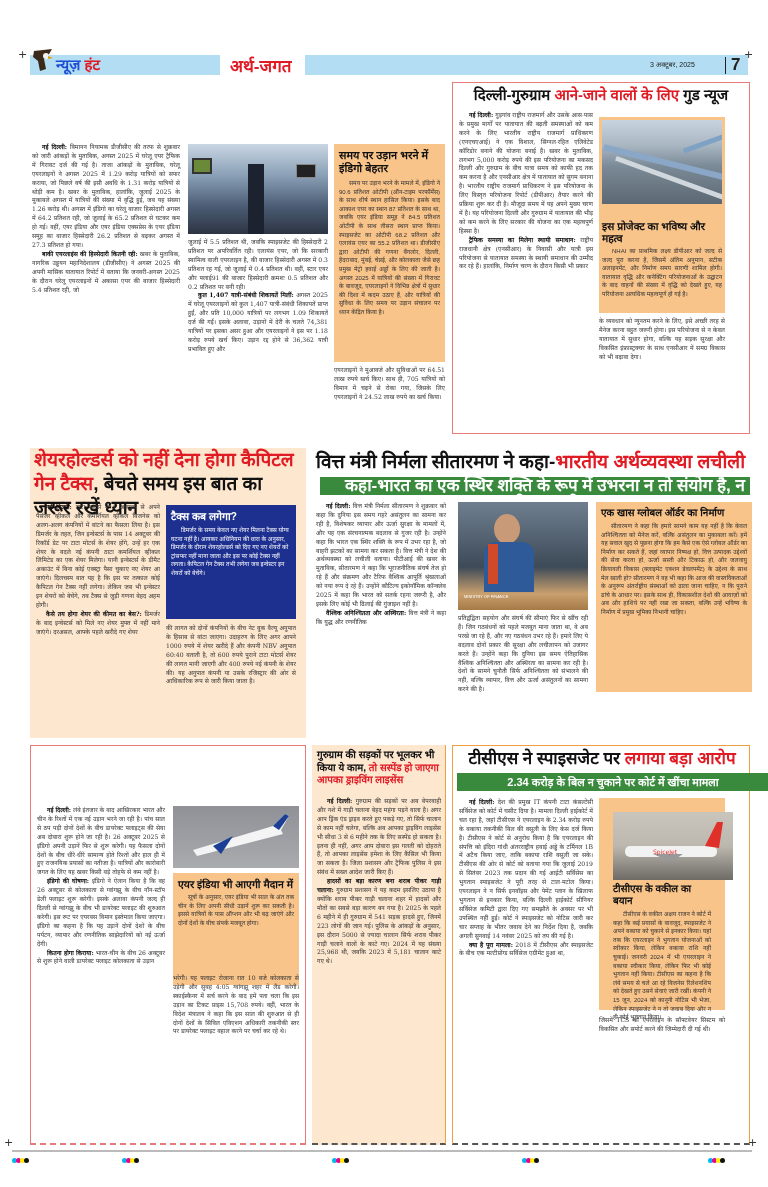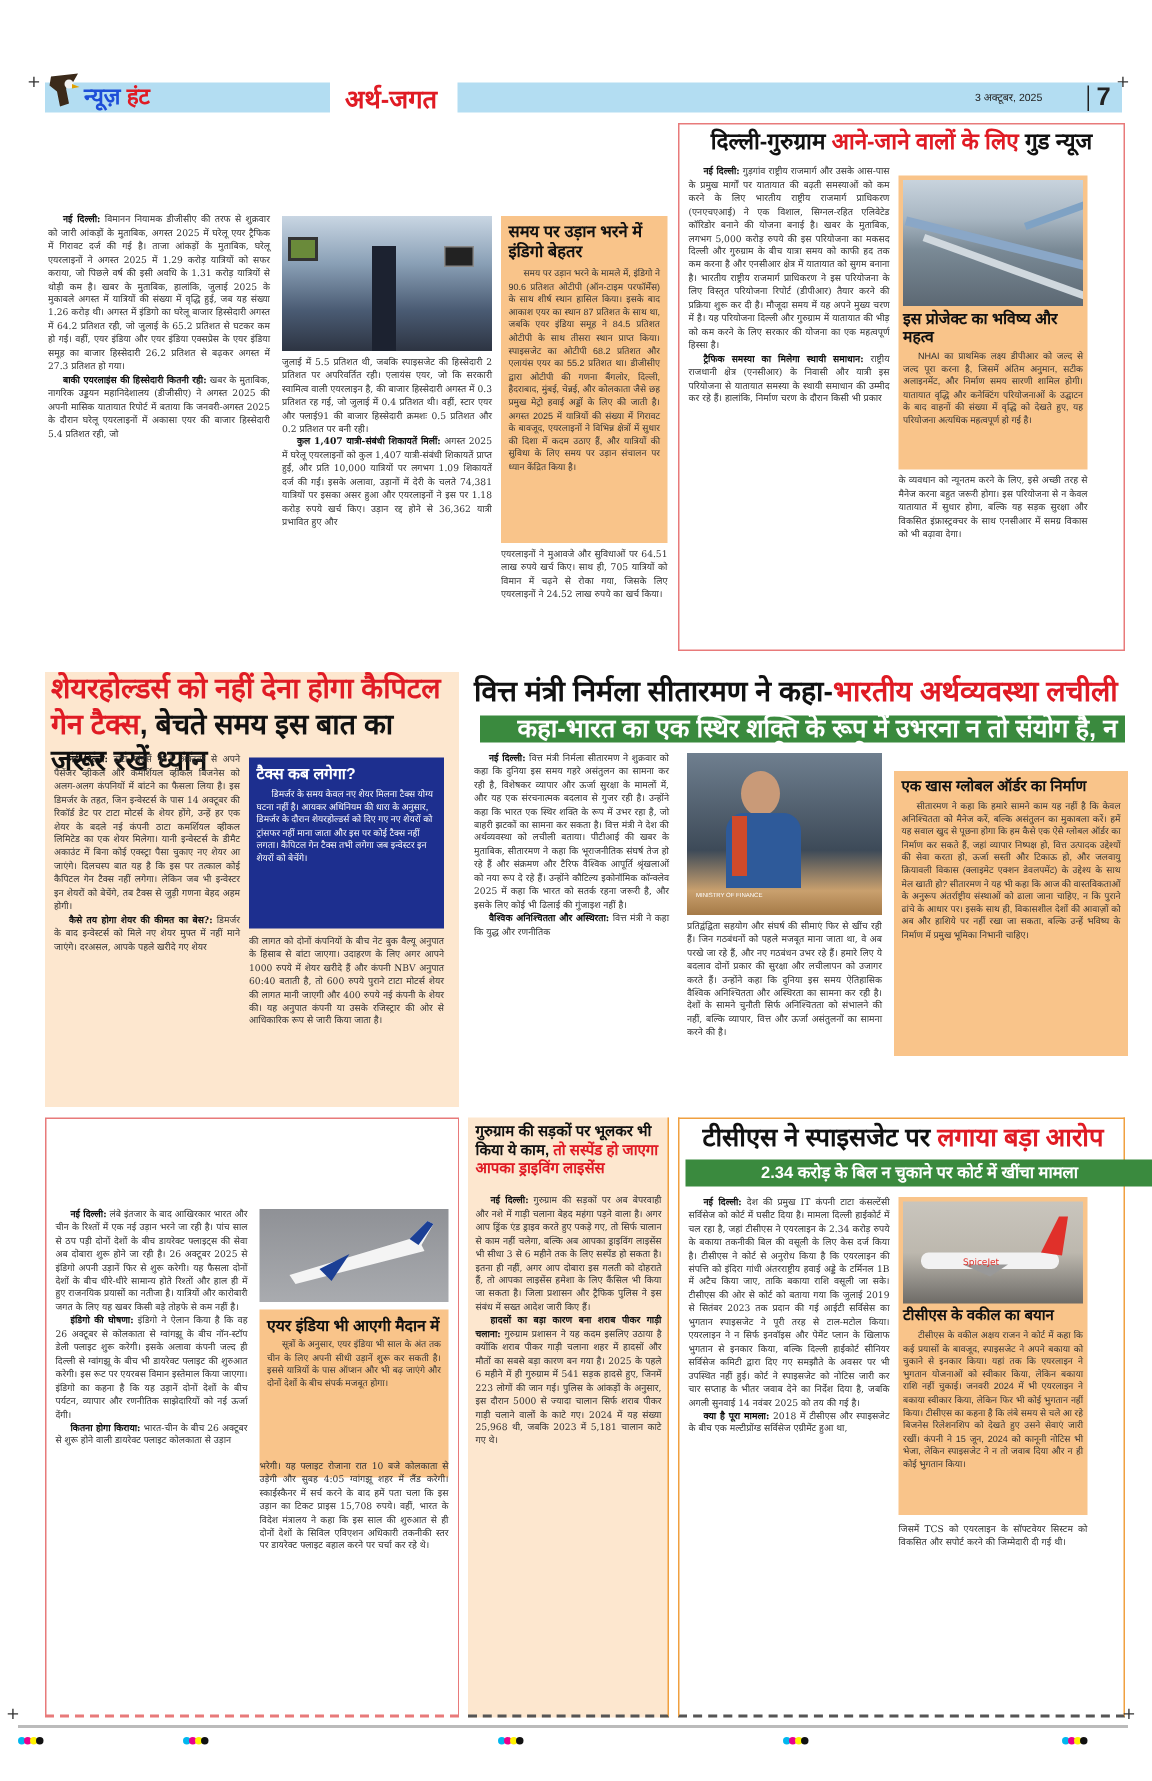--- a/index.html
+++ b/index.html
@@ -87,21 +87,21 @@
   <div class="abs txt" style="left:6px;top:28px;width:134px;">
     <p><b>नई दिल्ली:</b> <span>गुड़गांव राष्ट्रीय राजमार्ग और उसके आस-पास के प्रमुख मार्गों पर यातायात की बढ़ती समस्याओं को कम करने के लिए भारतीय राष्ट्रीय राजमार्ग प्राधिकरण (एनएचएआई) ने एक विशाल, सिग्नल-रहित एलिवेटेड कॉरिडोर बनाने की योजना बनाई है। खबर के मुताबिक, लगभग 5,000 करोड़ रुपये की इस परियोजना का मकसद दिल्ली और गुरुग्राम के बीच यात्रा समय को काफी हद तक कम करना है और एनसीआर क्षेत्र में यातायात को सुगम बनाना है। भारतीय राष्ट्रीय राजमार्ग प्राधिकरण ने इस परियोजना के लिए विस्तृत परियोजना रिपोर्ट (डीपीआर) तैयार करने की प्रक्रिया शुरू कर दी है। मौजूदा समय में यह अपने मुख्य चरण में है। यह परियोजना दिल्ली और गुरुग्राम में यातायात की भीड़ को कम करने के लिए सरकार की योजना का एक महत्वपूर्ण हिस्सा है।</span></p>
     <p><b>ट्रैफिक समस्या का मिलेगा स्थायी समाधान:</b> <span>राष्ट्रीय राजधानी क्षेत्र (एनसीआर) के निवासी और यात्री इस परियोजना से यातायात समस्या के स्थायी समाधान की उम्मीद कर रहे हैं। हालांकि, निर्माण चरण के दौरान किसी भी प्रकार</span></p>
   </div>
   <div class="abs orange" style="left:146px;top:34px;width:126px;height:196px;padding:3px;">
     <div class="imgph" style="width:120px;height:84px;background:linear-gradient(180deg,#c8d3dd 0%,#a9b7c3 30%,#7a8a96 55%,#5c6873 100%);position:relative;">
       <div class="abs" style="left:0;top:40px;width:130px;height:6px;background:#8aa7c7;transform:rotate(14deg);"></div>
       <div class="abs" style="left:10px;top:58px;width:130px;height:5px;background:#d0d8de;transform:rotate(20deg);"></div>
       <div class="abs" style="left:80px;top:20px;width:50px;height:5px;background:#7fa2c4;transform:rotate(-20deg);"></div>
     </div>
-    <div class="box-title" style="font-size:10.5px;line-height:12px;margin-top:3px;">इस प्रोजेक्ट का भविष्य और महत्व</div>
+    <div class="box-title" style="font-size:10.5px;line-height:12px;margin-top:16px;">इस प्रोजेक्ट का भविष्य और महत्व</div>
     <div class="txt" style="margin-top:3px;font-family:'Liberation Sans',sans-serif;font-size:6px;line-height:8.6px;">
         <p>NHAI का प्राथमिक लक्ष्य डीपीआर को जल्द से जल्द पूरा करना है, जिसमें अंतिम अनुमान, सटीक अलाइनमेंट, और निर्माण समय सारणी शामिल होगी। यातायात वृद्धि और कनेक्टिंग परियोजनाओं के उद्घाटन के बाद वाहनों की संख्या में वृद्धि को देखते हुए, यह परियोजना अत्यधिक महत्वपूर्ण हो गई है।</p>
       </div>
   </div>
   <div class="abs txt" style="left:146px;top:234px;width:126px;">
     <p style="text-indent:0;">के व्यवधान को न्यूनतम करने के लिए, इसे अच्छी तरह से मैनेज करना बहुत जरूरी होगा। इस परियोजना से न केवल यातायात में सुधार होगा, बल्कि यह सड़क सुरक्षा और विकसित इंफ्रास्ट्रक्चर के साथ एनसीआर में समग्र विकास को भी बढ़ावा देगा।</p>
   </div>
 </div>
 
 <div class="abs orange" style="left:30px;top:448px;width:276px;height:290px;background:#fde7cf;">
@@ -132,21 +132,21 @@
   </div>
   <div class="abs imgph" style="left:146px;top:52px;width:130px;height:108px;background:linear-gradient(180deg,#6f7f8f 0%,#3d4a58 60%,#c9a06e 85%,#a57a47 100%);">
     <div class="abs" style="left:36px;top:12px;width:26px;height:30px;border-radius:50%;background:#c99a78;"></div>
     <div class="abs" style="left:26px;top:40px;width:50px;height:50px;background:#2e5a9a;border-radius:12px 12px 0 0;"></div>
     <div class="abs" style="left:30px;top:42px;width:10px;height:40px;background:#d04a2a;"></div>
     <div class="abs" style="left:6px;top:92px;font-family:'Liberation Sans',sans-serif;font-size:4px;color:#fff;">MINISTRY OF FINANCE</div>
   </div>
   <div class="abs txt" style="left:146px;top:164px;width:130px;">
     <p style="text-indent:0;">प्रतिद्वंद्विता सहयोग और संघर्ष की सीमाएं फिर से खींच रही हैं। जिन गठबंधनों को पहले मजबूत माना जाता था, वे अब परखे जा रहे हैं, और नए गठबंधन उभर रहे हैं। हमारे लिए ये बदलाव दोनों प्रकार की सुरक्षा और लचीलापन को उजागर करते हैं। उन्होंने कहा कि दुनिया इस समय ऐतिहासिक वैश्विक अनिश्चितता और अस्थिरता का सामना कर रही है। देशों के सामने चुनौती सिर्फ अनिश्चितता को संभालने की नहीं, बल्कि व्यापार, वित्त और ऊर्जा असंतुलनों का सामना करने की है।</p>
   </div>
-  <div class="abs orange" style="left:284px;top:64px;width:156px;height:190px;padding:5px;">
+  <div class="abs orange" style="left:284px;top:52px;width:156px;height:190px;padding:5px;">
     <div class="box-title" style="font-size:10px;line-height:12px;">एक खास ग्लोबल ऑर्डर का निर्माण</div>
     <div class="txt" style="margin-top:3px;font-family:'Liberation Sans',sans-serif;font-size:6px;line-height:8.6px;">
         <p>सीतारमण ने कहा कि हमारे सामने काम यह नहीं है कि केवल अनिश्चितता को मैनेज करें, बल्कि असंतुलन का मुकाबला करें। हमें यह सवाल खुद से पूछना होगा कि हम कैसे एक ऐसे ग्लोबल ऑर्डर का निर्माण कर सकते हैं, जहां व्यापार निष्पक्ष हो, वित्त उत्पादक उद्देश्यों की सेवा करता हो, ऊर्जा सस्ती और टिकाऊ हो, और जलवायु क्रियावली विकास (क्लाइमेट एक्शन डेवलपमेंट) के उद्देश्य के साथ मेल खाती हो? सीतारमण ने यह भी कहा कि आज की वास्तविकताओं के अनुरूप अंतर्राष्ट्रीय संस्थाओं को ढाला जाना चाहिए, न कि पुराने ढांचे के आधार पर। इसके साथ ही, विकासशील देशों की आवाज़ों को अब और हाशिये पर नहीं रखा जा सकता, बल्कि उन्हें भविष्य के निर्माण में प्रमुख भूमिका निभानी चाहिए।</p>
       </div>
   </div>
 </div>
 
 <div class="abs" style="left:30px;top:745px;width:276px;height:400px;border:1px solid #e87a7a;border-bottom:2px dashed #e87a7a;">
   <div class="abs txt" style="left:6px;top:60px;width:128px;">
     <p><b>नई दिल्ली:</b> <span>लंबे इंतजार के बाद आखिरकार भारत और चीन के रिश्तों में एक नई उड़ान भरने जा रही है। पांच साल से ठप पड़ी दोनों देशों के बीच डायरेक्ट फ्लाइट्स की सेवा अब दोबारा शुरू होने जा रही है। 26 अक्टूबर 2025 से इंडिगो अपनी उड़ानें फिर से शुरू करेगी। यह फैसला दोनों देशों के बीच धीरे-धीरे सामान्य होते रिश्तों और हाल ही में हुए राजनयिक प्रयासों का नतीजा है। यात्रियों और कारोबारी जगत के लिए यह खबर किसी बड़े तोहफे से कम नहीं है।</span></p>
@@ -183,21 +183,21 @@
 
 <div class="abs" style="left:452px;top:745px;width:298px;height:400px;border:1px solid #f0a040;border-bottom:2px dashed #555;">
   <div class="abs cond" style="left:4px;top:2px;width:290px;text-align:center;font-size:17px;line-height:22px;color:#111;">
     <span>टीसीएस ने स्पाइसजेट पर</span> <span class="red">लगाया बड़ा आरोप</span>
   </div>
   <div class="abs greenbar" style="left:4px;top:27px;width:312px;height:18px;font-size:11px;line-height:18px;">2.34 करोड़ के बिल न चुकाने पर कोर्ट में खींचा मामला</div>
   <div class="abs txt" style="left:6px;top:52px;width:134px;">
     <p><b>नई दिल्ली:</b> <span>देश की प्रमुख IT कंपनी टाटा कंसल्टेंसी सर्विसेज को कोर्ट में घसीट दिया है। मामला दिल्ली हाईकोर्ट में चल रहा है, जहां टीसीएस ने एयरलाइन के 2.34 करोड़ रुपये के बकाया तकनीकी बिल की वसूली के लिए केस दर्ज किया है। टीसीएस ने कोर्ट से अनुरोध किया है कि एयरलाइन की संपत्ति को इंदिरा गांधी अंतरराष्ट्रीय हवाई अड्डे के टर्मिनल 1B में अटैच किया जाए, ताकि बकाया राशि वसूली जा सके। टीसीएस की ओर से कोर्ट को बताया गया कि जुलाई 2019 से सितंबर 2023 तक प्रदान की गई आईटी सर्विसेस का भुगतान स्पाइसजेट ने पूरी तरह से टाल-मटोल किया। एयरलाइन ने न सिर्फ इनवॉइस और पेमेंट प्लान के खिलाफ भुगतान से इनकार किया, बल्कि दिल्ली हाईकोर्ट सीनियर सर्विसेज कमिटी द्वारा दिए गए समझौते के अवसर पर भी उपस्थित नहीं हुई। कोर्ट ने स्पाइसजेट को नोटिस जारी कर चार सप्ताह के भीतर जवाब देने का निर्देश दिया है, जबकि अगली सुनवाई 14 नवंबर 2025 को तय की गई है।</span></p>
     <p><b>क्या है पूरा मामला:</b> <span>2018 में टीसीएस और स्पाइसजेट के बीच एक मल्टीप्रोंग्ड सर्विसेज एग्रीमेंट हुआ था,</span></p>
   </div>
-  <div class="abs orange" style="left:146px;top:52px;width:126px;height:212px;padding:3px;">
+  <div class="abs orange" style="left:146px;top:52px;width:126px;height:212px;padding:14px;">
     <div class="imgph" style="width:120px;height:68px;background:linear-gradient(180deg,#c9c5bd 0%,#bdb8ae 50%,#8d8a84 80%,#6e6b66 100%);position:relative;">
       <svg width="120" height="68" viewBox="0 0 120 68">
           <rect x="12" y="34" width="92" height="11" rx="5" fill="#f2f2f2"></rect>
           <path d="M92 34 L104 10 L110 10 L106 36Z" fill="#e0302a"></path>
           <path d="M40 42 L70 42 L58 50Z" fill="#999"></path>
           <text x="40" y="42" font-size="6" fill="#e0302a" font-family="DejaVu Sans, sans-serif">SpiceJet</text>
         </svg>
     </div>
     <div class="box-title" style="font-size:10px;line-height:12px;margin-top:3px;">टीसीएस के वकील का बयान</div>
     <div class="txt" style="margin-top:3px;font-family:'Liberation Sans',sans-serif;font-size:6px;line-height:8.6px;">

